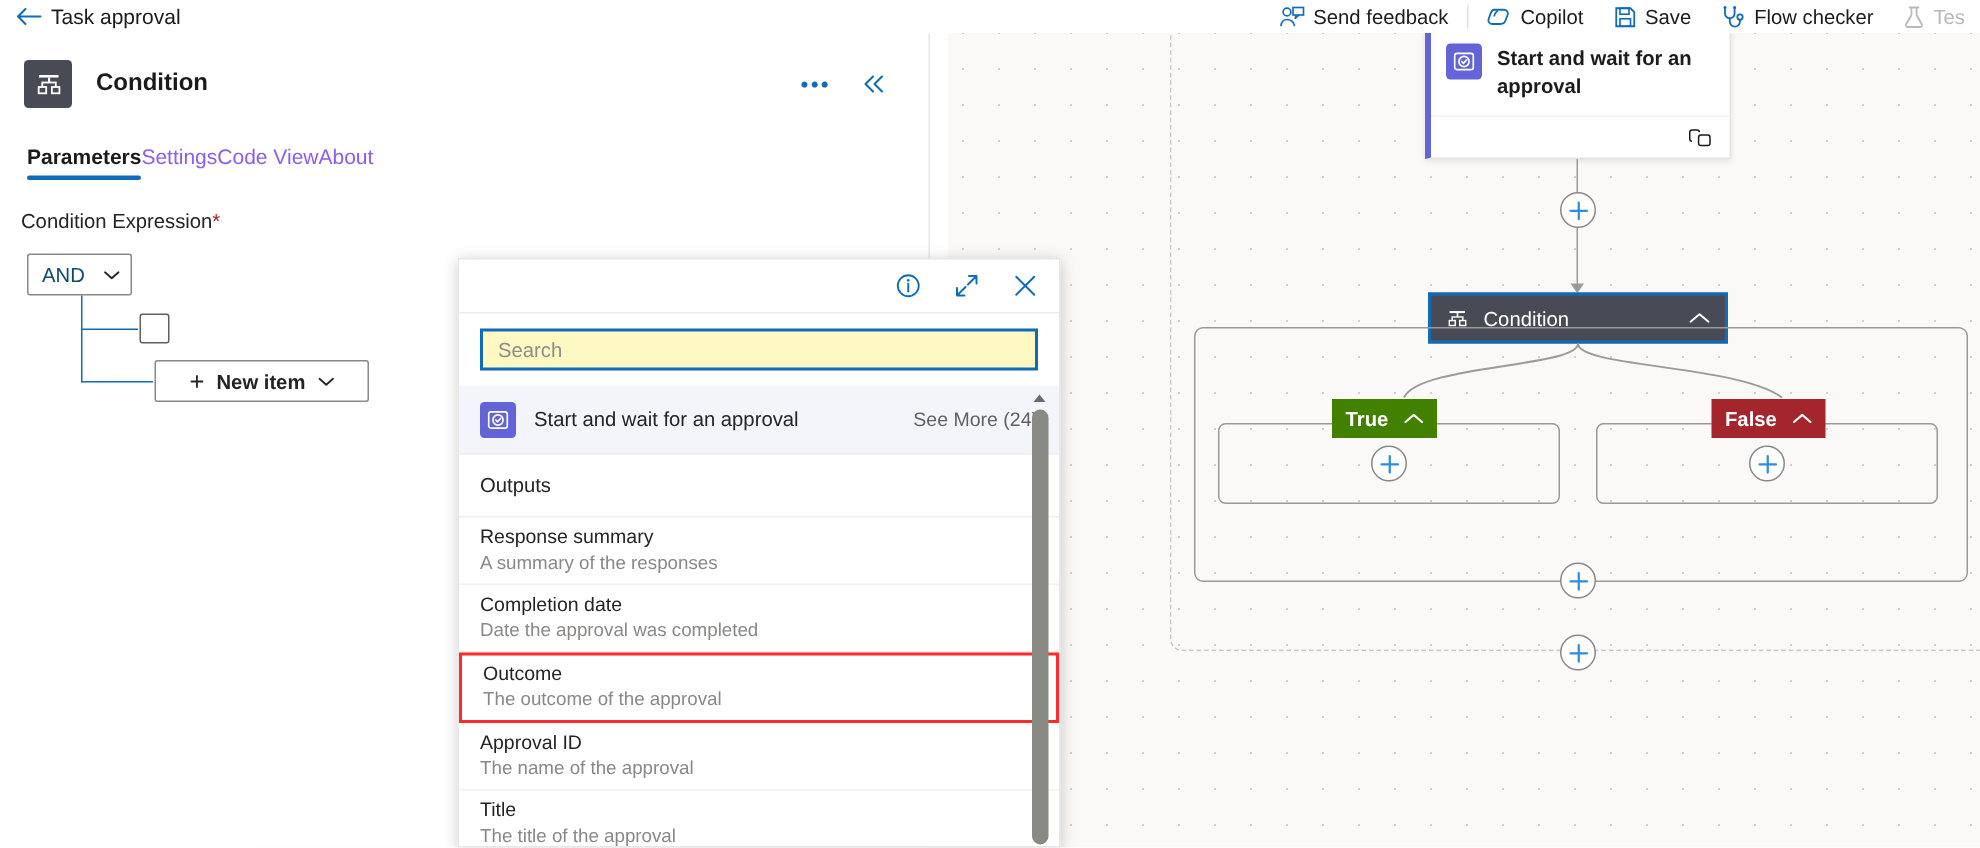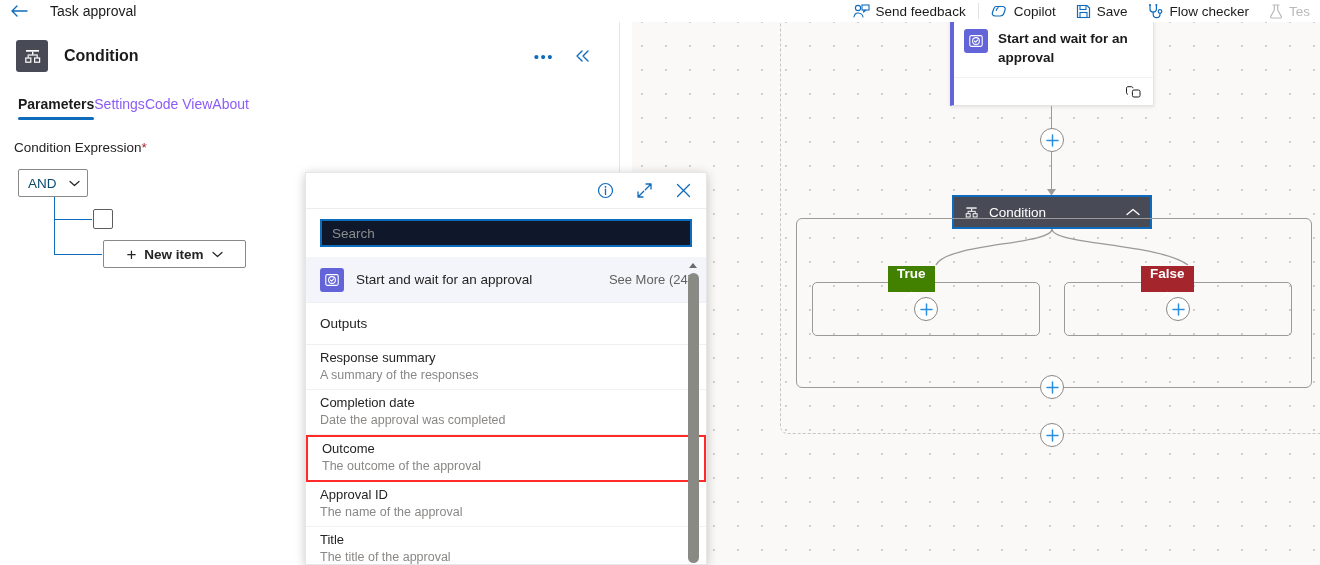--- a/index.html
+++ b/index.html
@@ -9,21 +9,21 @@
     font-family: "Liberation Sans", sans-serif;
     font-size:13px; color:#242424;
     background:#ffffff; overflow:hidden; position:relative;
   }
 
   
   #topbar {
     position:absolute; left:0; top:0; width:1320px; height:22px;
     background:#ffffff; display:flex; align-items:center;
   }
-  #topbar-left { display:flex; align-items:center; gap:20px; padding-left:8px; }
+  #topbar-left { display:flex; align-items:center; gap:4px; padding-left:8px; }
   .back-arrow { width:22px; height:18px; display:flex; align-items:center; justify-content:center; cursor:pointer; }
   .flow-title { font-size:14px; color:#1b1b1b; }
   #topbar-right {
     position:absolute; right:0; top:0; height:22px;
     display:flex; align-items:center; gap:0px;
   }
   .cmd {
     display:flex; align-items:center; gap:6px;
     padding:0 10px; height:22px; cursor:pointer;
     font-size:13.5px; color:#1b1b1b; white-space:nowrap;
@@ -117,21 +117,21 @@
     background:#ffffff; border:1px solid #e6e6e6;
     box-shadow:0 2px 10px rgba(0,0,0,0.22); z-index:40;
   }
   #flyout-head {
     height:36px; display:flex; align-items:center; justify-content:flex-end;
     gap:22px; padding-right:14px; border-bottom:1px solid #ededed;
   }
   .fly-ico { cursor:pointer; color:#0f6cbd; display:flex; align-items:center; }
   #flyout-search-wrap { padding:10px 14px 10px 14px; }
   #flyout-search {
-    width:100%; height:28px; border:2px solid #0f6cbd; background:#0f172a;
+    width:100%; height:28px; border:2px solid #0f6cbd; background:#fef9c3;
     display:flex; align-items:center; padding-left:10px;
     font-size:13.5px; color:#8c8c8c; cursor:text;
   }
   #flyout-list { position:relative; height:312px; overflow:hidden; }
   .grp-row {
     height:46px; display:flex; align-items:center; gap:12px;
     padding:0 14px; background:#f4f4fb; border-bottom:1px solid #f0f0f0;
     cursor:pointer;
   }
   .grp-icon {
@@ -215,21 +215,21 @@
     border:1px dashed #c8c6c4; border-radius:8px;
   }
   .branch-box {
     position:absolute; top:260px; width:228px; height:54px;
     border:1px solid #9a9a9a; border-radius:5px; background:transparent;
     display:flex; align-items:center; justify-content:center;
   }
   .branch-badge {
     position:absolute; top:244px; height:26px; padding:0 9px;
     display:flex; align-items:center; gap:10px;
-    color:#ffffff; font-size:13.5px; font-weight:700; cursor:pointer;flex-direction:column;
+    color:#ffffff; font-size:13.5px; font-weight:700; cursor:pointer;
   }
   svg.icn { display:block; }
 </style>
 </head>
 <body>
 
 <div id="topbar">
   <div id="topbar-left">
     <div class="back-arrow">
       <svg class="icn" width="18" height="12" viewBox="0 0 18 12">

